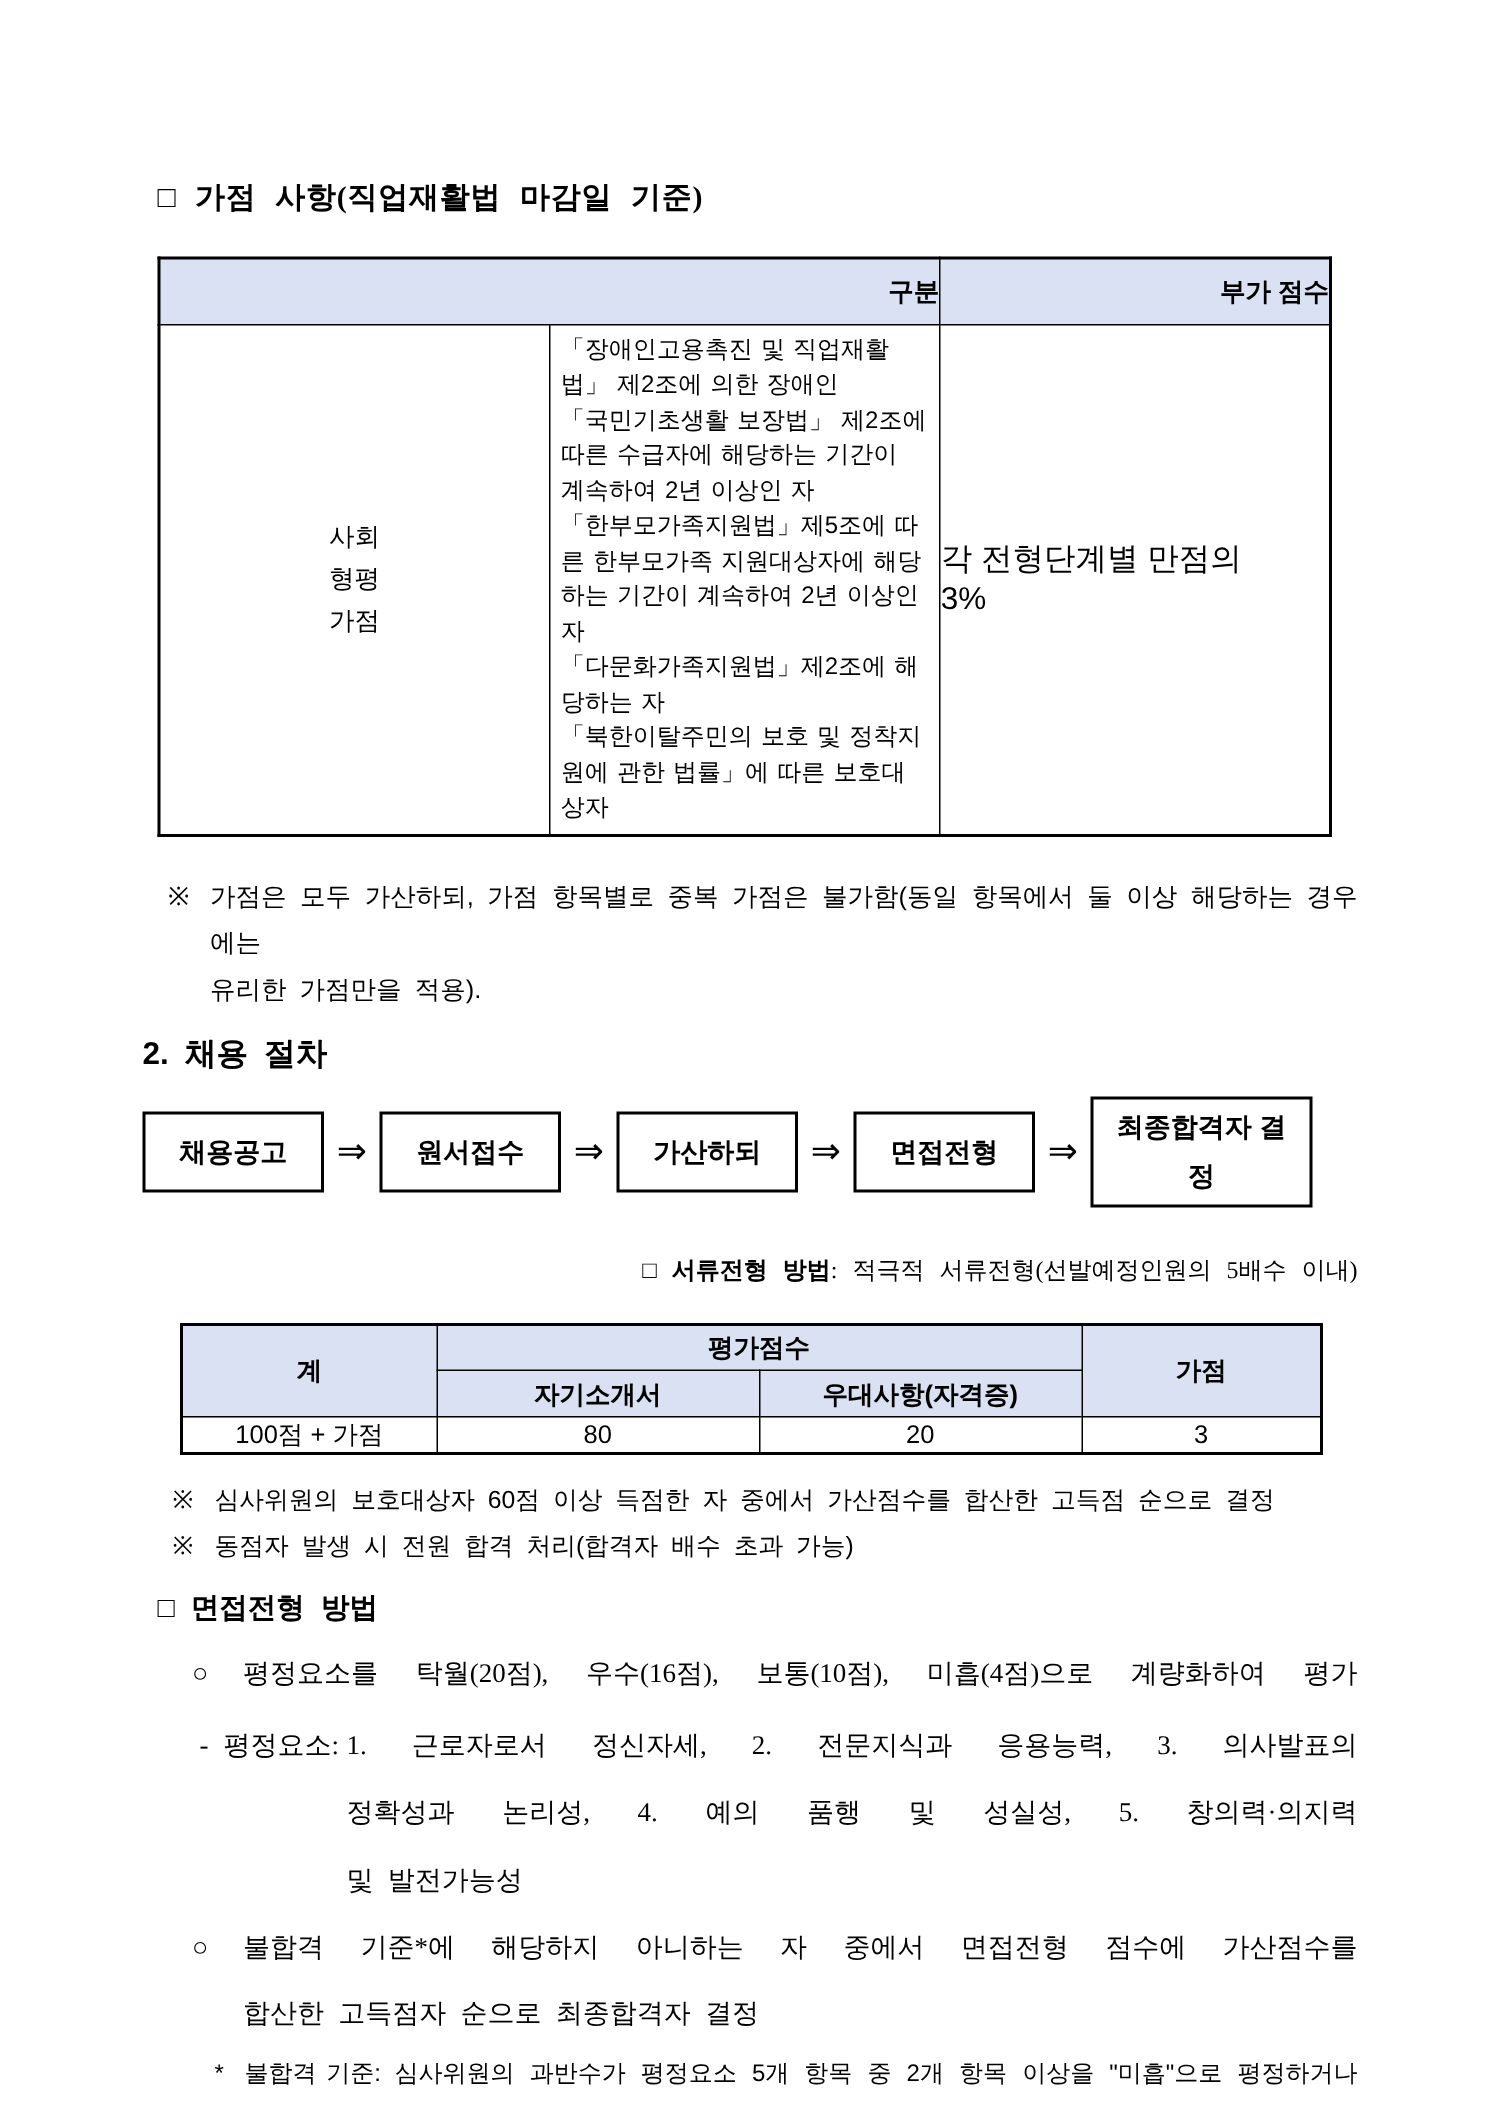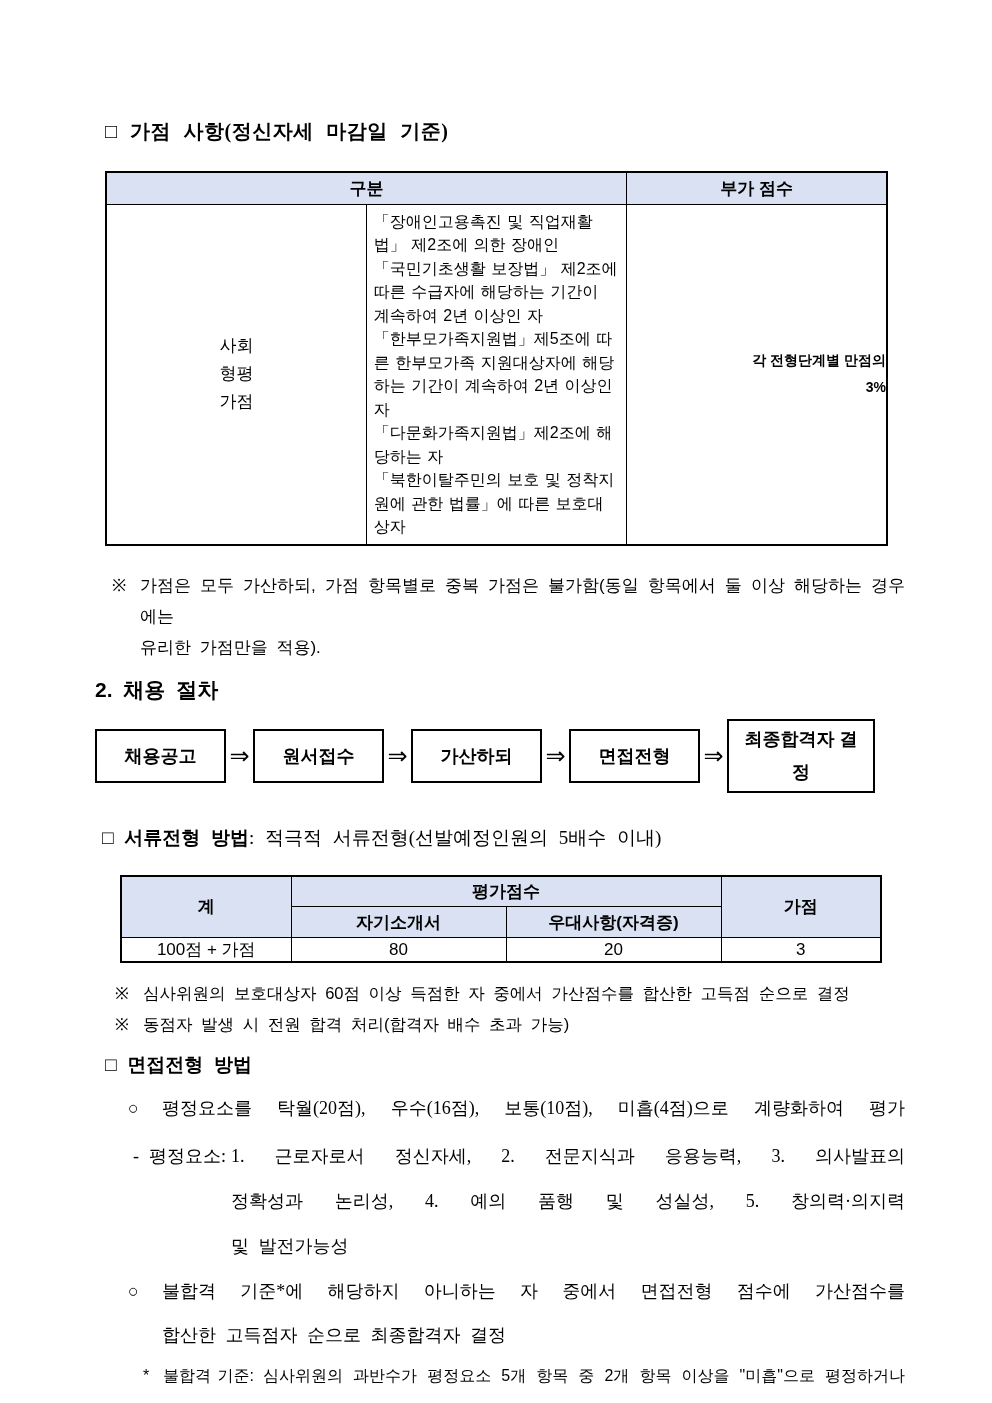--- a/index.html
+++ b/index.html
@@ -3,41 +3,41 @@
 <meta charset="utf-8">
 <style>
   * { margin:0; padding:0; box-sizing:border-box; }
   html, body { width:992px; height:1403px; background:#ffffff; }
   body { font-family:"Liberation Serif", serif; color:#000; position:relative; overflow:hidden; }
   .doc { position:absolute; inset:0; padding:118px 87px 0 95px; }
 
   
   .h1 { font-size:20px; font-weight:bold; word-spacing:7px; margin-left:10px; letter-spacing:.5px; }
   .h2 { font-family:"Liberation Sans", sans-serif; font-size:21px; font-weight:bold; word-spacing:5px; margin-top:13px; }
-  .h3 { margin:30px 0 0 7px; font-size:19px; word-spacing:6px; }
+  .h3 { margin:30px 0 0 7px; font-size:16px; word-spacing:6px;text-align:right; }
   .h3 .b { font-weight:bold; }
   .h4 { margin:12px 0 0 10px; font-size:19px; font-weight:bold; word-spacing:6px; }
 
   
   table { border-collapse:collapse; table-layout:fixed; }
   .t1 { width:783px; margin:26px 0 0 10px; font-family:"Liberation Sans", sans-serif; border:2px solid #000; }
   .t1 th, .t1 td { border:1px solid #000; }
-  .t1 th { background:var(--thbg,#d9e1f2); font-size:17px; font-weight:bold; height:32px; text-align:center; }
+  .t1 th { background:var(--thbg,#d9e1f2); font-size:17px; font-weight:bold; height:44px; text-align:right; }
   .t1 .rowlabel { width:58px; text-align:center; font-size:17px; line-height:28px; vertical-align:middle; }
   .t1 .criteria { width:559px; font-size:16px; line-height:23.5px; padding:5px 7px; word-spacing:1px; vertical-align:middle; }
-  .t1 .score { width:166px; text-align:right; font-size:14px; line-height:27px; vertical-align:middle;font-weight:bold; }
+  .t1 .score { width:166px; text-align:left; font-size:21px; line-height:27px; vertical-align:middle; }
 
   
   .note-row { display:flex; margin:24px 0 0 17px; width:793px; font-family:"Liberation Sans", sans-serif; font-size:17px; line-height:31px; word-spacing:4px; }
   .note-row .marker { width:28px; flex:none; }
   .note-lines { flex:1; }
 
   
   .flow { display:flex; align-items:center; width:780px; height:78px; margin-top:13px; font-family:"Liberation Sans", sans-serif; }
-  .fbox { border:2px solid #000; width:131px; height:54px; display:flex; align-items:center; justify-content:center; font-size:18px; font-weight:bold; text-align:center; flex:none; }
+  .fbox { border:2px solid #000; width:121px; height:54px; display:flex; align-items:center; justify-content:center; font-size:18px; font-weight:bold; text-align:center; flex:none; }
   .fbox.last { width:148px; height:74px; line-height:33px; padding:0 10px; }
   .farrow { flex:1; text-align:center; font-size:24px; }
 
   
   .t2 { width:760px; margin:24px 0 0 25px; font-family:"Liberation Sans", sans-serif; font-size:17px; text-align:center; border:2px solid #000; }
   .t2 th, .t2 td { border:1px solid #000; }
   .t2 th { background:var(--thbg,#d9e1f2); font-weight:bold; height:31px; }
   .t2 td { height:21px; }
 
   .snote { display:flex; margin-left:20px; width:790px; font-family:"Liberation Sans", sans-serif; font-size:16.5px; line-height:31px; word-spacing:4px; }
@@ -60,21 +60,21 @@
   .r-pass .mk { width:34px; }
   .r-foot { margin-left:48px; line-height:38px; width:762px; font-family:"Liberation Sans", sans-serif; font-size:16px; word-spacing:2px; }
   .r-foot .mk { width:20px; }
   .r-foot .lbl { width:100px; }
 </style>
 </head>
 <body style="background: rgb(255, 255, 255); color: rgb(0, 0, 0);">
 
 <div class="doc">
 
-  <div class="h1">□ 가점 사항(정신자세 마감일 기준)</div>
+  <div class="h1">□ 가점 사항(직업재활법 마감일 기준)</div>
 
   <table class="t1">
     <tbody>
         <tr>
       <th colspan="2">구분</th>
       <th>부가 점수</th>
     </tr>
     <tr>
       <td class="rowlabel">
         <div>사회</div>

